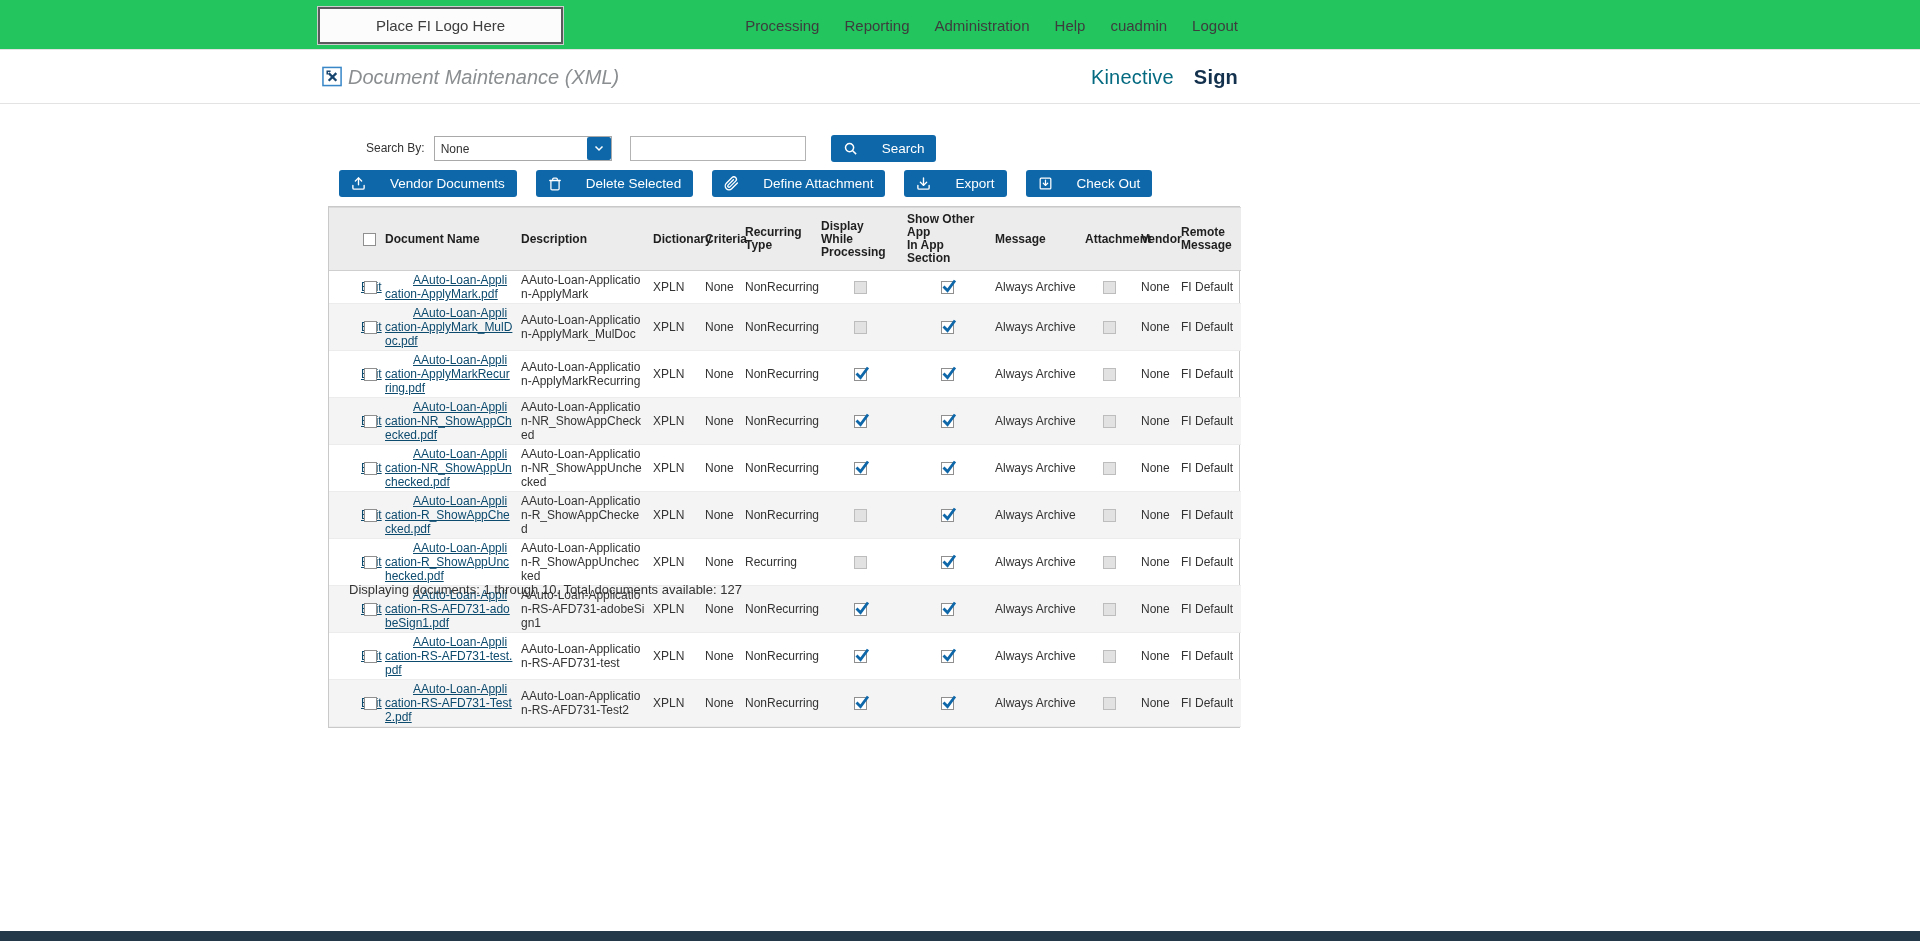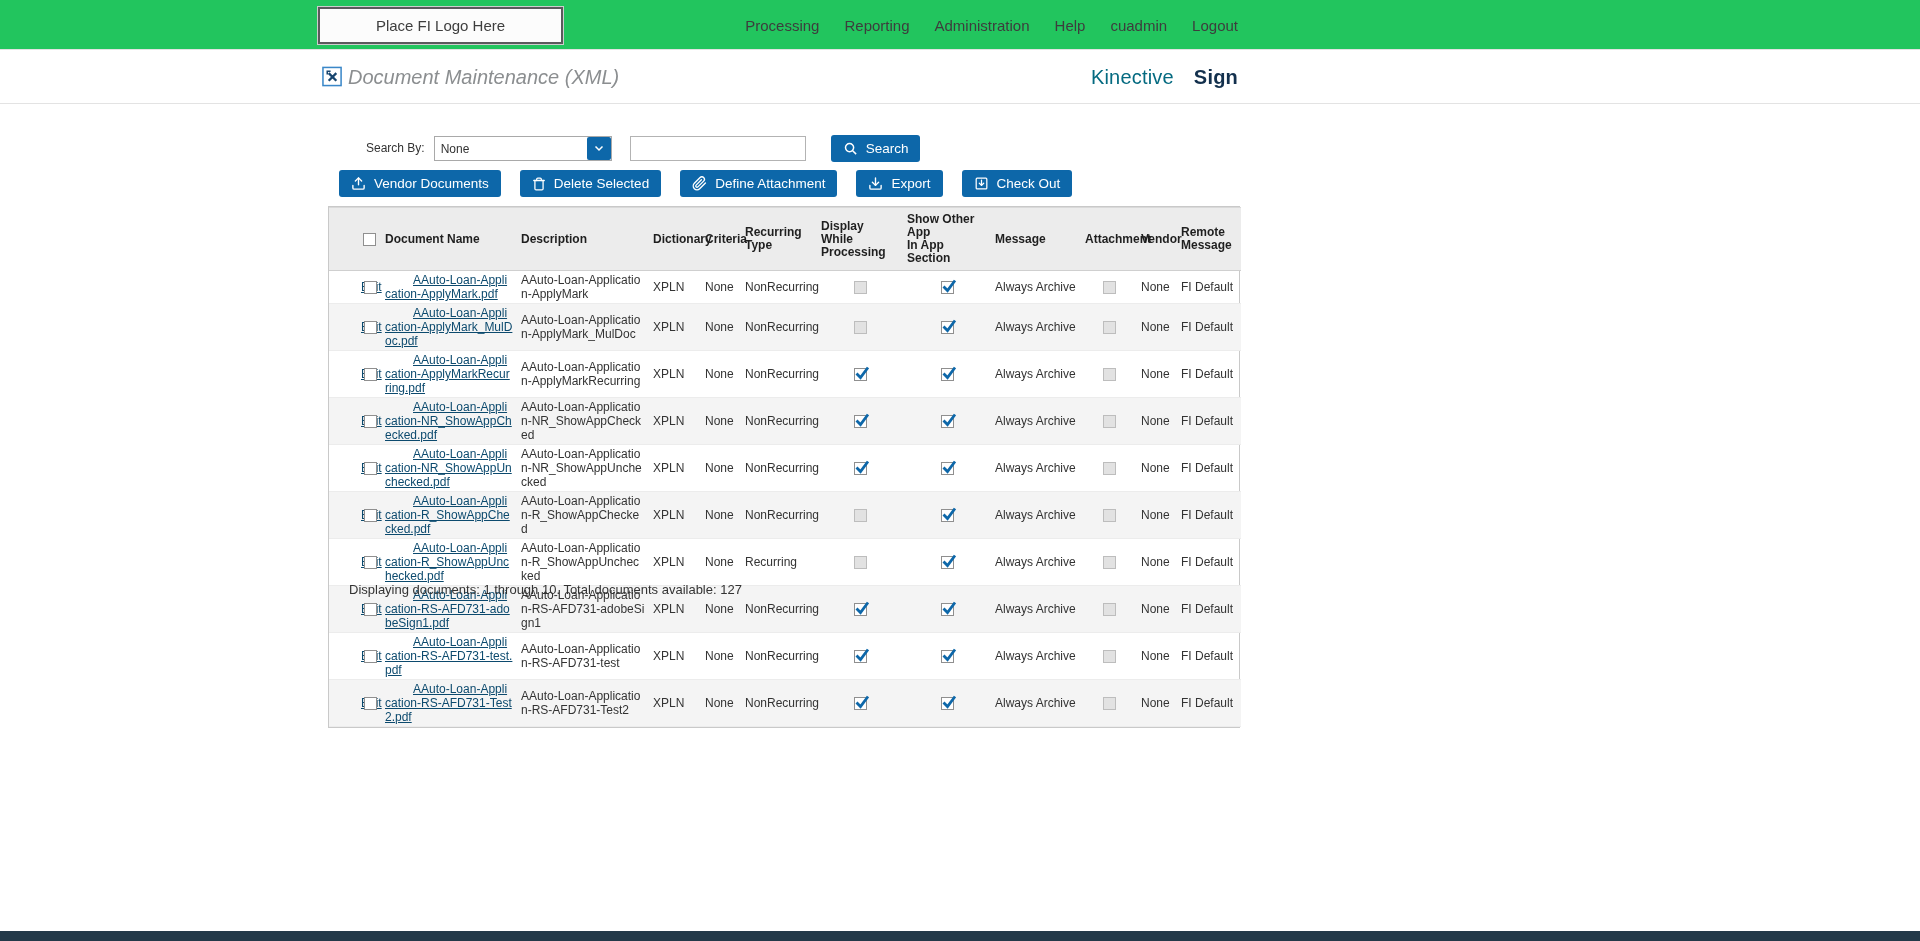--- a/index.html
+++ b/index.html
@@ -28,21 +28,21 @@
   
   .search-row{position:absolute;top:135px;left:335px;height:26px;display:flex;align-items:center;margin-left:31px;}
   .search-label{font-size:12px;color:#333;margin-right:9px;}
   .select{display:flex;width:178px;height:25px;border:1px solid #a9a9a9;background:#fff;
           box-sizing:border-box;margin-right:18px;cursor:pointer;}
   .select-value{flex:1;font-size:12px;color:#333;padding:5px 6px;}
   .select-arrow{width:24px;background:#0d67a9;display:flex;align-items:center;justify-content:center;border-radius:2px;}
   .search-input{width:176px;height:25px;border:1px solid #b3b3b3;box-sizing:border-box;
                 margin-right:25px;font-size:12px;padding:0 6px;font-family:inherit;}
 
-  .btn{display:inline-flex;align-items:center;gap:8px;background:#0d67a9;color:#fff;border:none;
+  .btn{display:inline-flex;align-items:center;gap:24px;background:#0d67a9;color:#fff;border:none;
        height:27px;padding:0 12px;font-size:13.5px;font-family:inherit;border-radius:3px;cursor:pointer;white-space:nowrap;}
   .btn-icon{display:inline-flex;align-items:center;}
 
   .toolbar{position:absolute;top:170px;left:339px;display:flex;gap:19px;}
 
   
   .table-wrap{position:absolute;top:206px;left:328px;width:912px;border:1px solid #c9c9c9;
               box-sizing:border-box;background:#fff;}
   .pagination{padding:6px 7px 4px;font-size:12px;}
   .pg-current{color:#333;margin-right:5px;}

